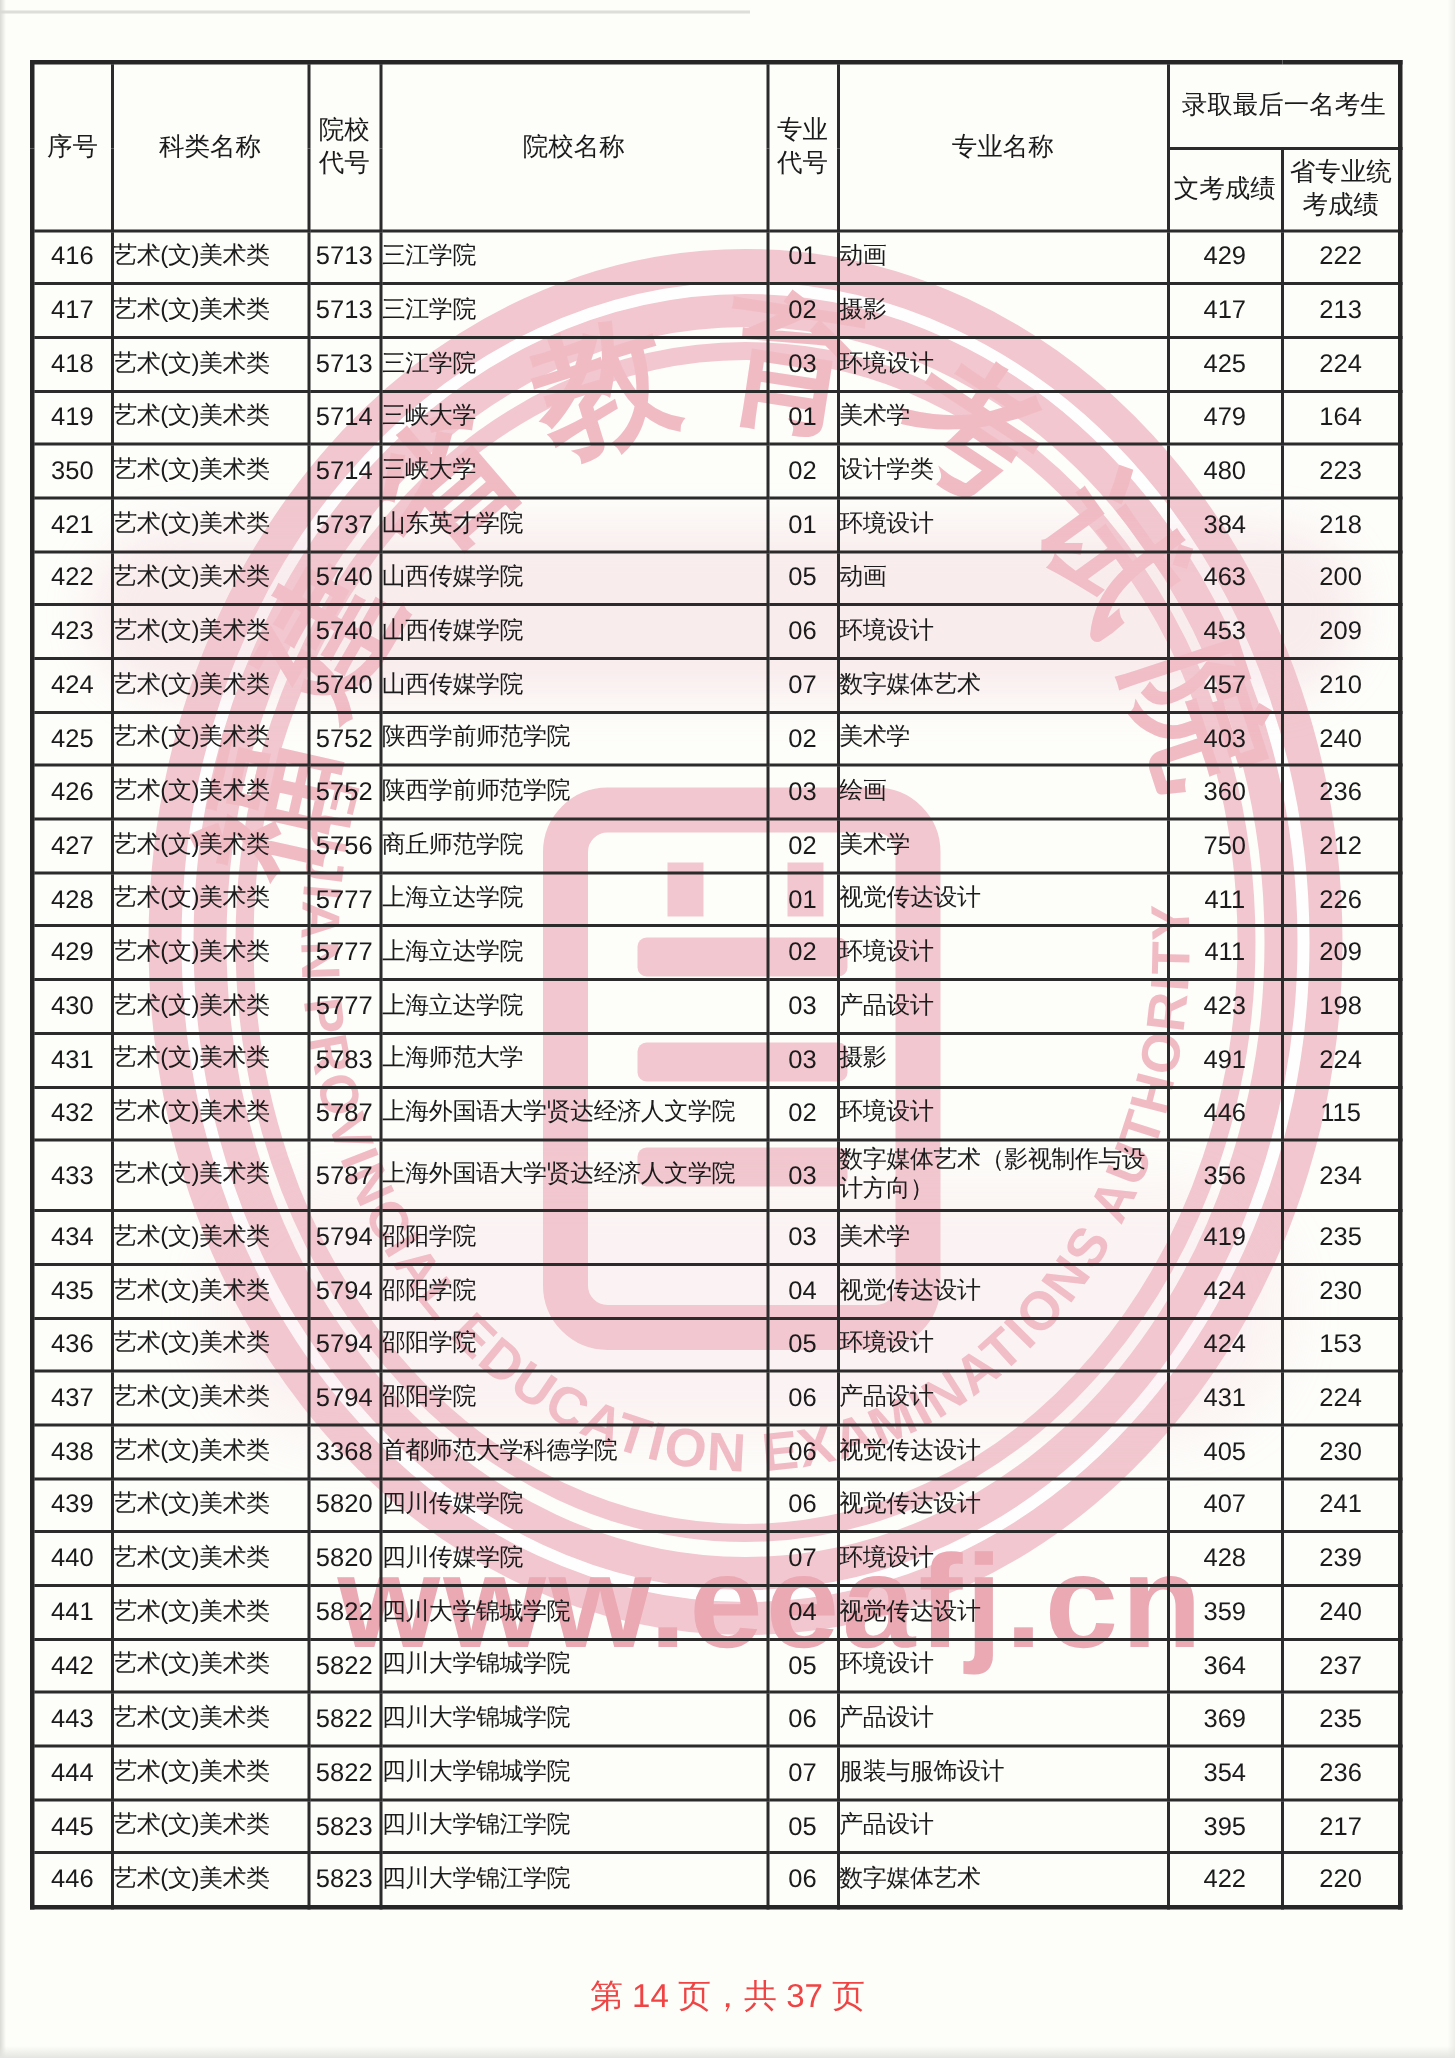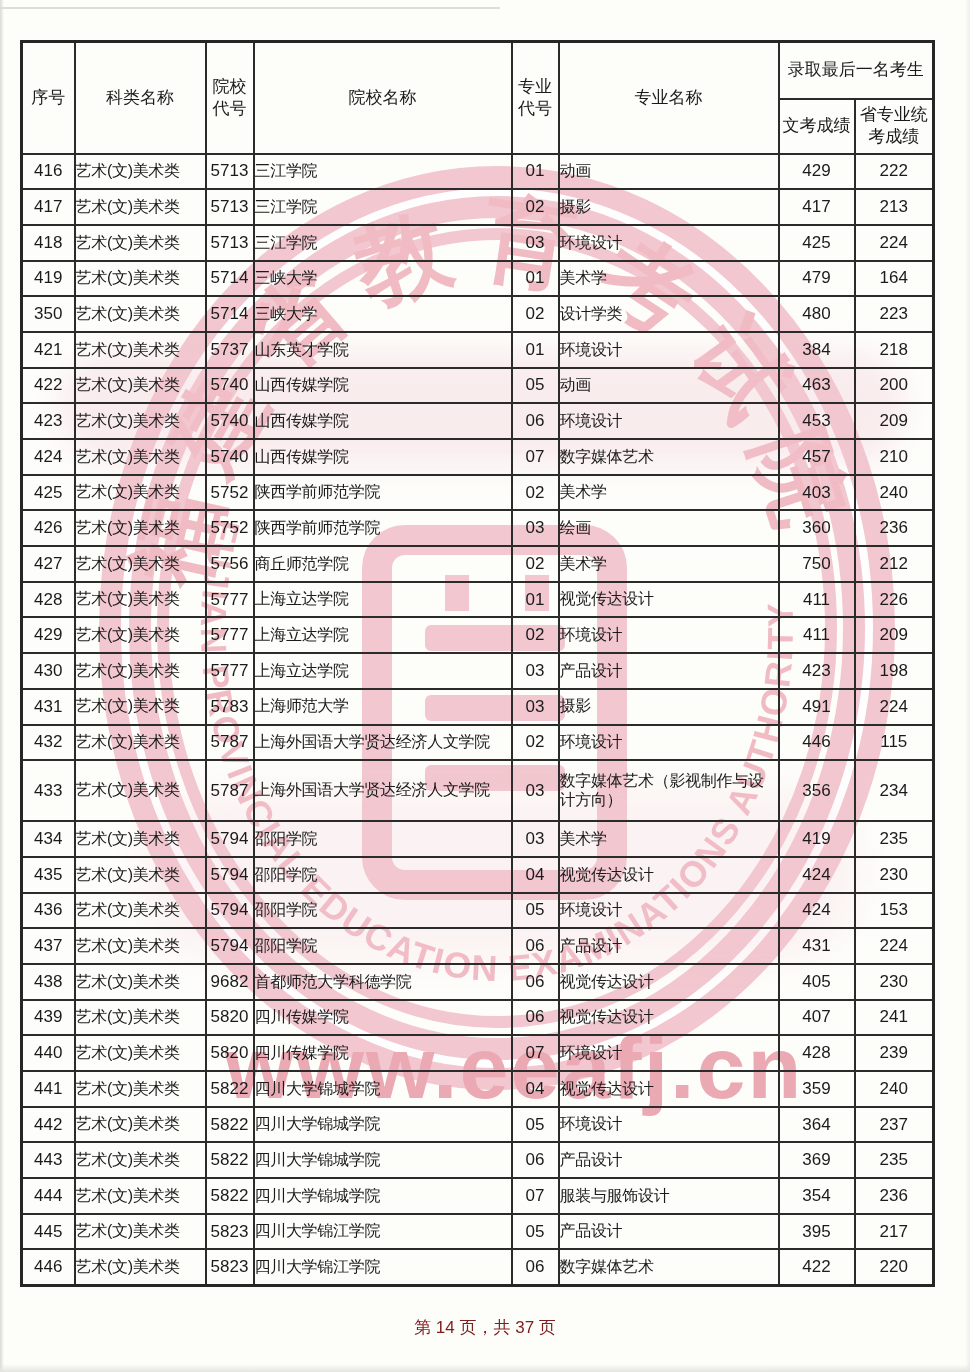--- a/index.html
+++ b/index.html
@@ -29,26 +29,26 @@
     background:transparent;
   }
   table.scores td,table.scores th{
     border:2px solid #2b2b2b;
     padding:0;overflow:hidden;
     font-weight:normal;
   }
   th{font-size:17px;font-weight:700;line-height:1.3;text-align:center;vertical-align:middle;}
   tr.hdr1{height:57px;} tr.hdr2{height:55px;}
   tbody tr{height:35.7px;}
-  tbody tr.tall{height:61px;}
+  tbody tr.tall{height:47px;}
   td.c-center{text-align:center;font-size:17px;}
   td.c-left{text-align:left;padding-left:3px;font-size:16px;}
   td.cn{font-weight:700;letter-spacing:-0.3px;line-height:1.15;}
   
-  .footer{position:absolute;left:0;top:1316px;width:970px;text-align:center;font-size:17px;color:#7f1d1d;}
+  .footer{position:absolute;left:0;top:1316px;width:970px;text-align:center;font-size:22px;color:#ef4444;}
 </style>
 </head>
 <body>
 
 <div class="sheet">
 
   <svg class="watermark" viewBox="0 0 880 1010" xmlns="http://www.w3.org/2000/svg" aria-hidden="true">
     <defs>
       <path id="arcTop" d="M 145 447 A 296 352 0 0 1 730 405" fill="none"></path>
       <path id="arcBottom" d="M 162 358 A 296 352 0 1 0 718 358" fill="none"></path>
@@ -325,21 +325,21 @@
           <td class="c-center">5794</td>
           <td class="c-left cn">邵阳学院</td>
           <td class="c-center">06</td>
           <td class="c-left cn">产品设计</td>
           <td class="c-center">431</td>
           <td class="c-center">224</td>
         </tr>
         <tr>
           <td class="c-center">438</td>
           <td class="c-left cn">艺术(文)美术类</td>
-          <td class="c-center">9682</td>
+          <td class="c-center">3368</td>
           <td class="c-left cn">首都师范大学科德学院</td>
           <td class="c-center">06</td>
           <td class="c-left cn">视觉传达设计</td>
           <td class="c-center">405</td>
           <td class="c-center">230</td>
         </tr>
         <tr>
           <td class="c-center">439</td>
           <td class="c-left cn">艺术(文)美术类</td>
           <td class="c-center">5820</td>

